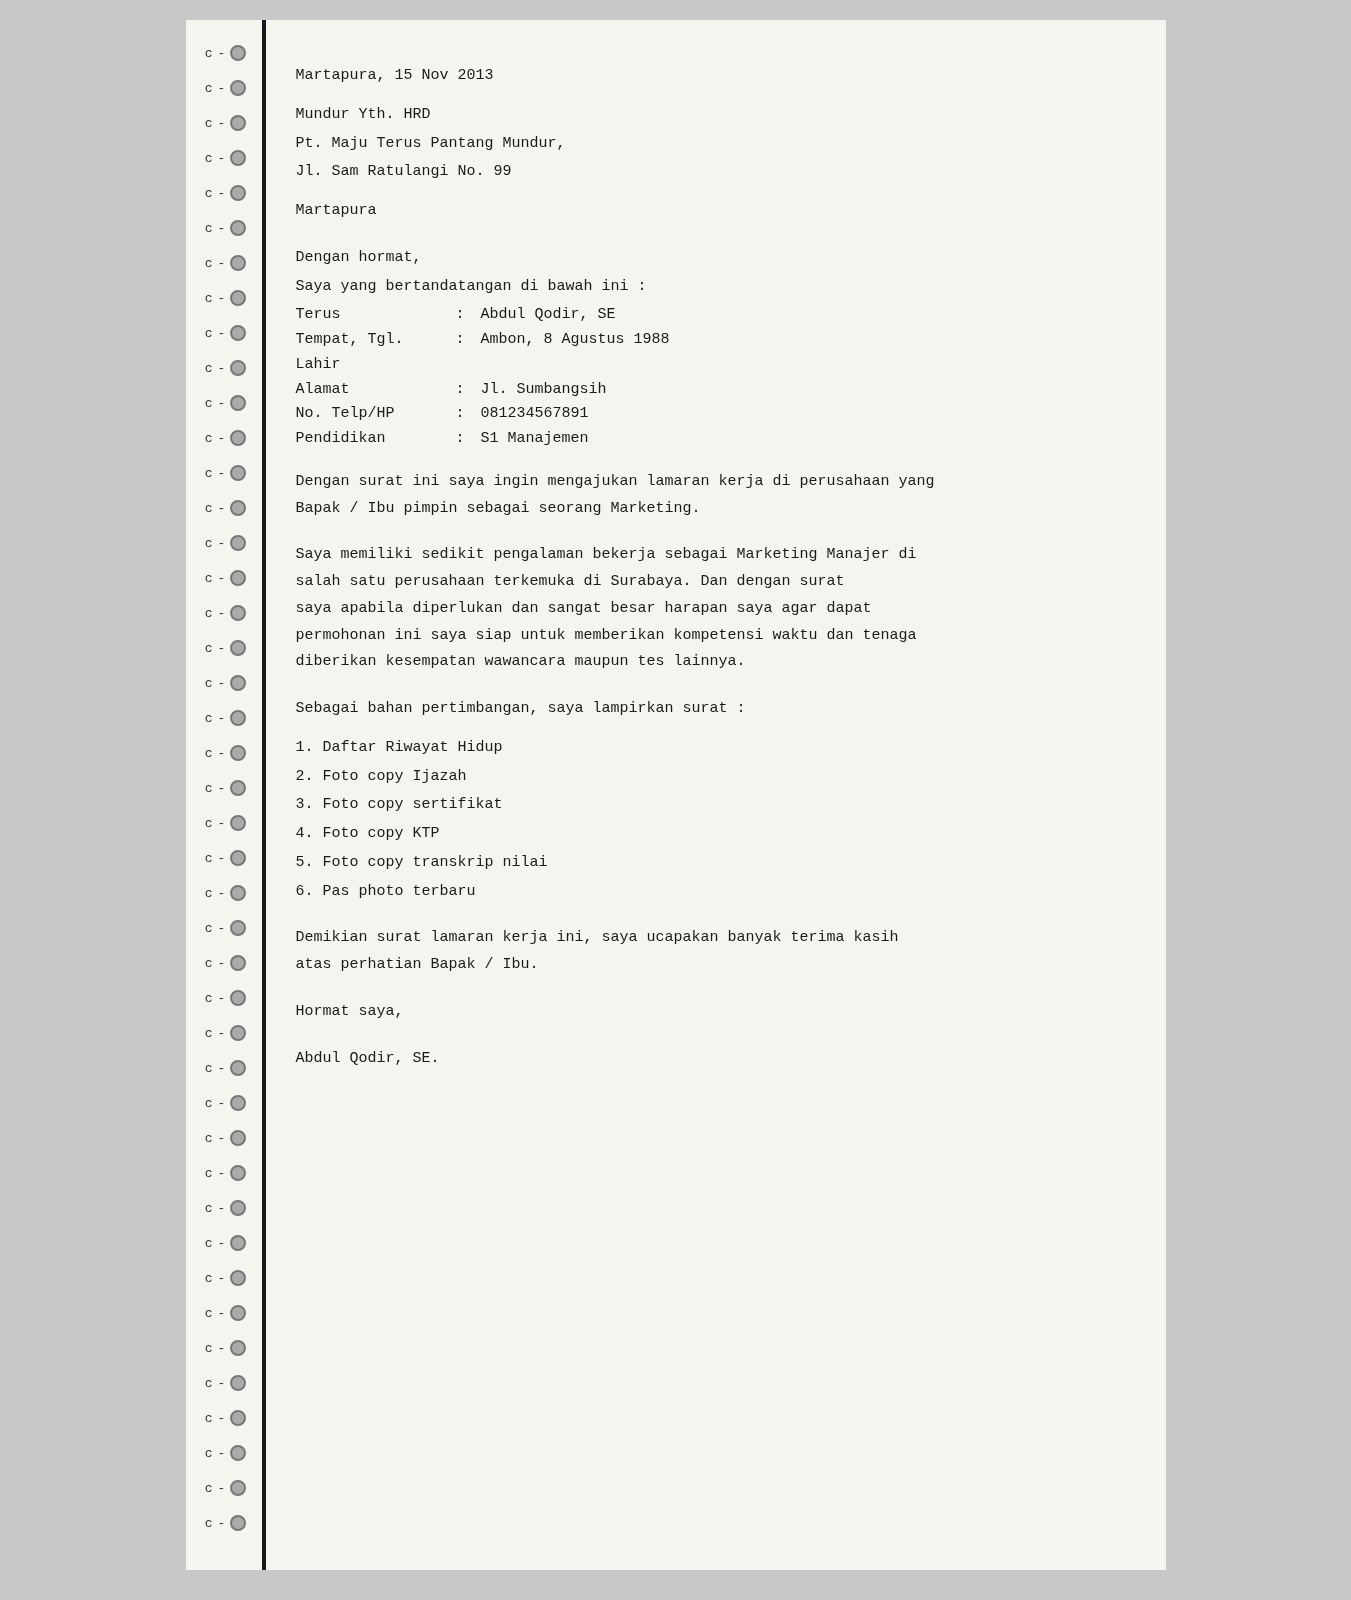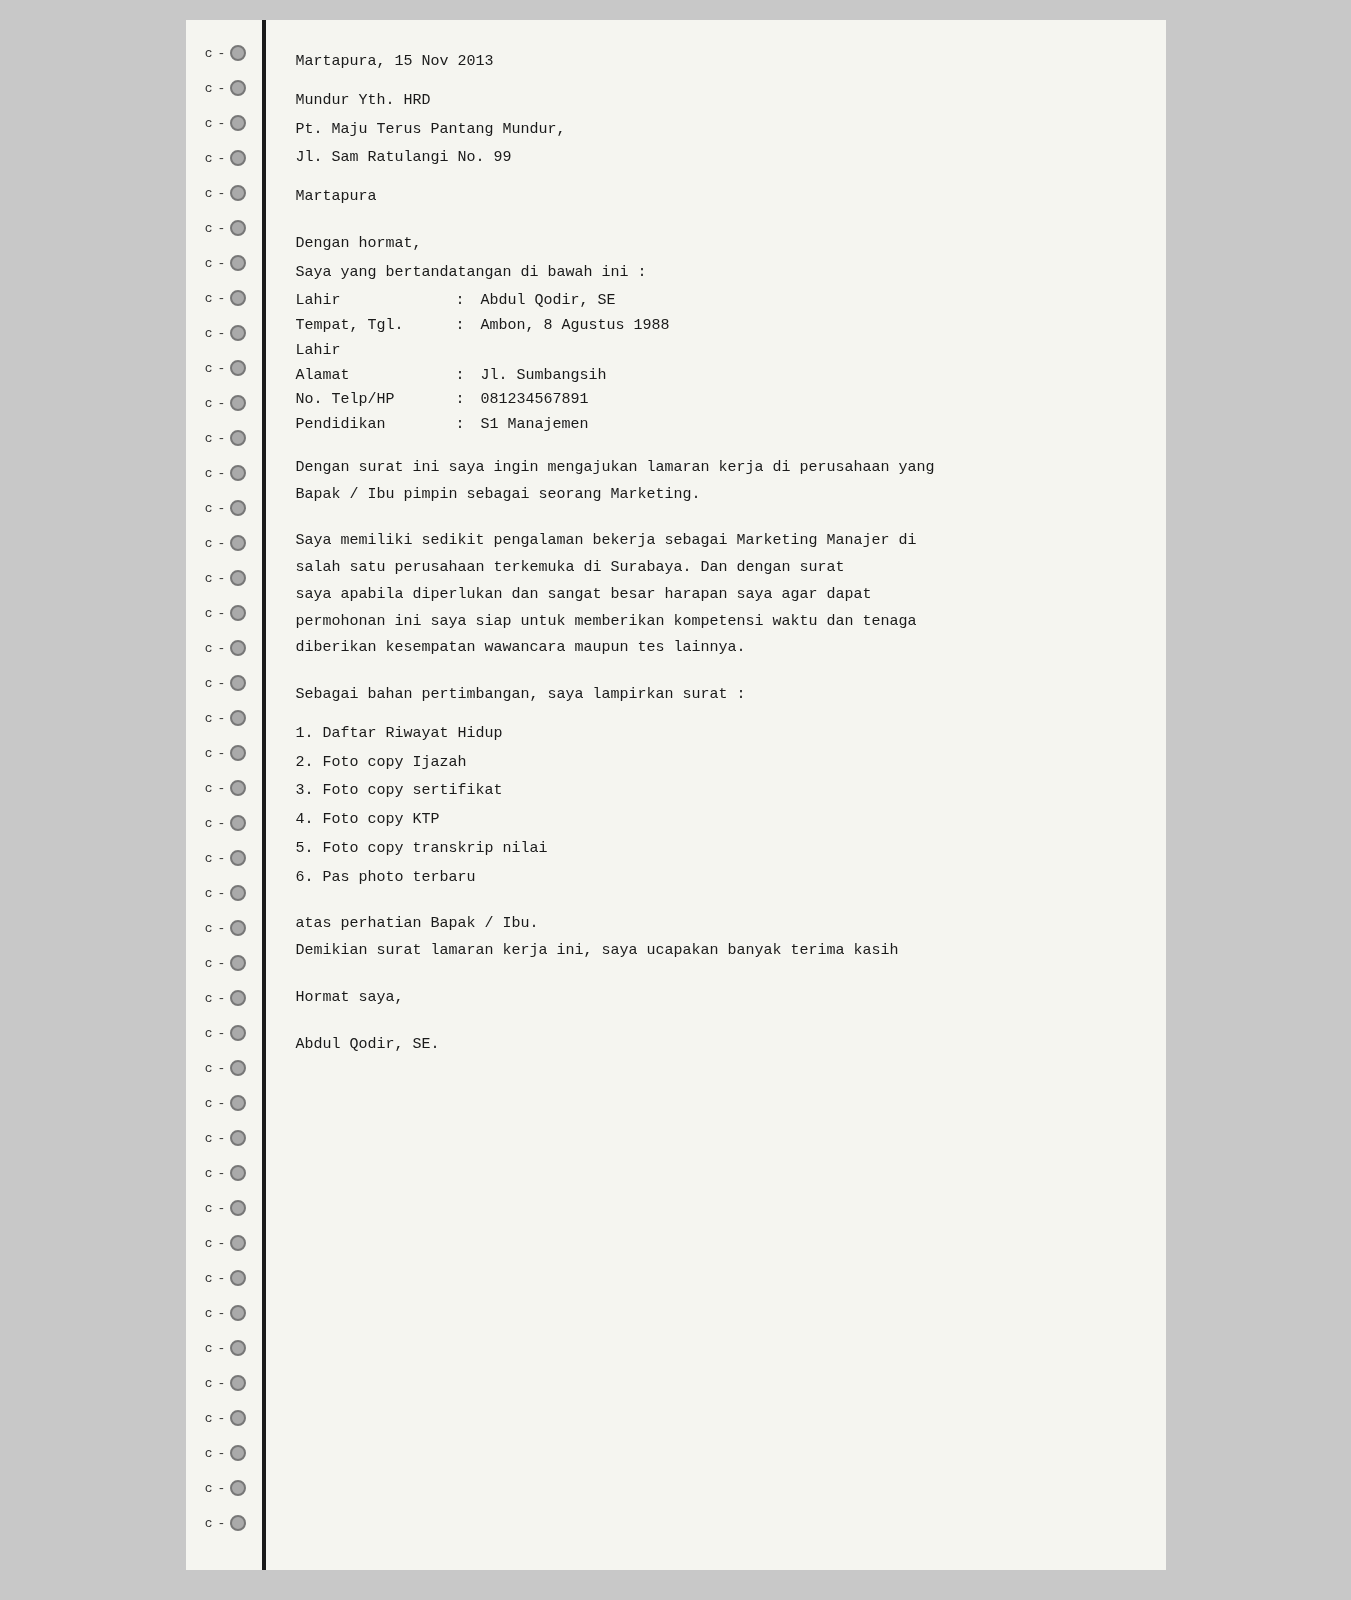--- a/index.html
+++ b/index.html
@@ -43,21 +43,21 @@
       border-right: 4px solid #1a1a1a;
       position: relative;
       flex-shrink: 0;
       display: flex;
       flex-direction: column;
       align-items: center;
     }
 
     .content-area {
       flex: 1;
-      padding: 30px 40px 40px 30px;
+      padding: 44px 40px 40px 30px;
       font-family: 'Courier New', Courier, monospace;
       font-size: 15px;
       color: #1a1a1a;
       line-height: 1.6;
       border-radius: 24px;
     }
 
     .content-line {
       display: flex;
       width: 100%;
@@ -401,21 +401,21 @@
       <div class="spacer"></div>
 
       <div class="paragraph">
         <span class="text-block">Dengan hormat,</span>
       </div>
       <div class="paragraph">
         <span class="text-block">Saya yang bertandatangan di bawah ini :</span>
       </div>
 
       <div class="indent-row">
-        <span class="text-block label-col">Lahir</span>
+        <span class="text-block label-col">Terus</span>
         <span class="text-block colon-col">:</span>
         <span class="text-block value-col">Abdul Qodir, SE</span>
       </div>
       <div class="indent-row">
         <span class="text-block label-col">Tempat, Tgl. Lahir</span>
         <span class="text-block colon-col">:</span>
         <span class="text-block value-col">Ambon, 8 Agustus 1988</span>
       </div>
       <div class="indent-row">
         <span class="text-block label-col">Alamat</span>
@@ -488,24 +488,24 @@
         <span class="text-block">5. Foto copy transkrip nilai</span>
       </div>
       <div class="paragraph">
         <span class="text-block">6. Pas photo terbaru</span>
       </div>
 
       <div class="spacer"></div>
 
       <div class="paragraph">
         <div class="content-line">
+          <span class="text-block">Demikian surat lamaran kerja ini, saya ucapakan banyak terima kasih</span>
+        </div>
+        <div class="content-line">
           <span class="text-block">atas perhatian Bapak / Ibu.</span>
-        </div>
-        <div class="content-line">
-          <span class="text-block">Demikian surat lamaran kerja ini, saya ucapakan banyak terima kasih</span>
         </div>
       </div>
 
       <div class="spacer"></div>
 
       <div class="paragraph">
         <span class="text-block">Hormat saya,</span>
       </div>
 
       <div class="spacer"></div>

